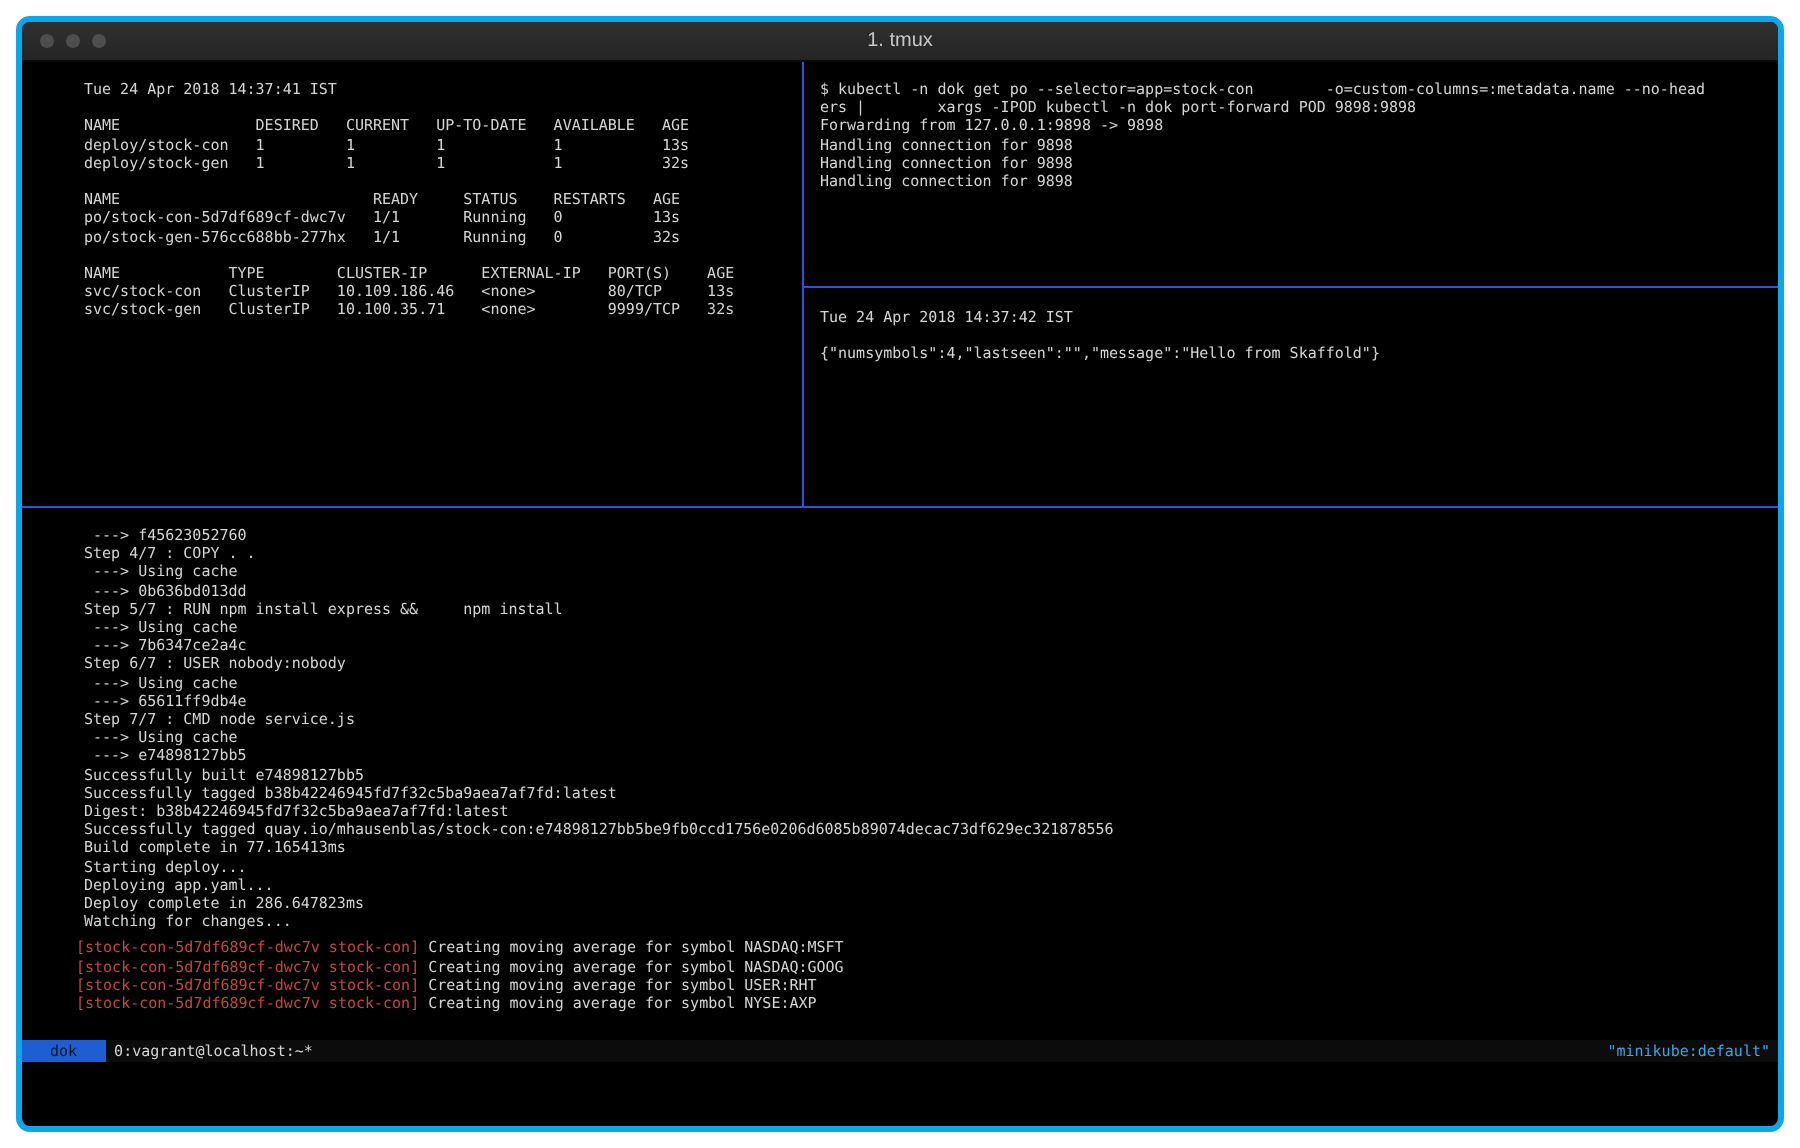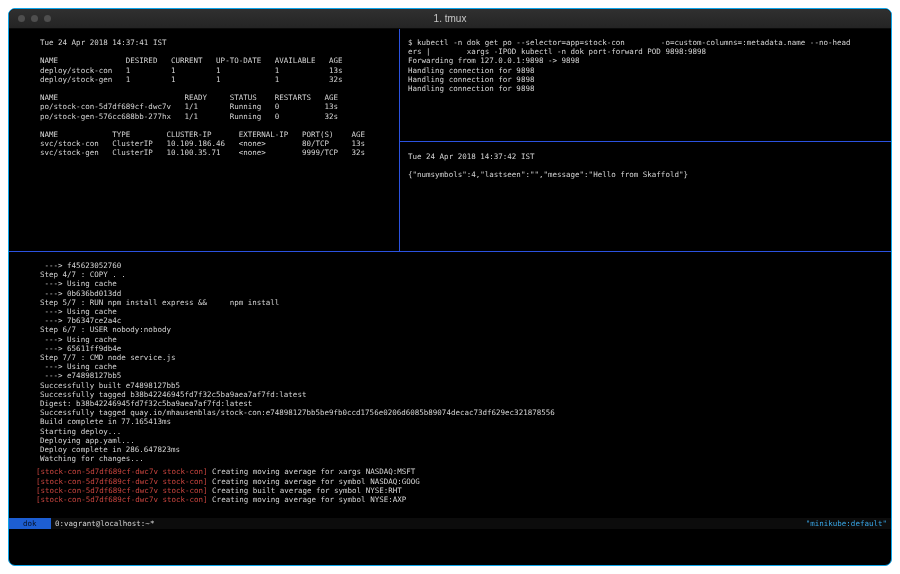--- a/index.html
+++ b/index.html
@@ -1,19 +1,19 @@
 <!DOCTYPE html>
 <html><head>
 <meta charset="utf-8">
 <style>
   * { margin:0; padding:0; box-sizing:border-box; }
   html,body { width:900px; height:574px; background:#ffffff; overflow:hidden;
               font-family:"DejaVu Sans Mono", monospace; }
   .window { position:absolute; left:8px; top:8px; width:884px; height:558px;
-            background:#000; border:1px solid #0ea5e9; border-radius:7px; overflow:hidden; }
+            background:#000; border:3px solid #0ea5e9; border-radius:7px; overflow:hidden; }
   .titlebar { position:relative; height:20px; background:linear-gradient(#303030,#242424);
               border-bottom:1px solid #0a0a0a; display:flex; align-items:center; }
   .lights { position:absolute; left:9px; top:0; height:100%; display:flex; align-items:center; gap:6px; }
   .dot { width:7px; height:7px; border-radius:50%; background:#4e4e4e; display:inline-block; }
   .title { flex:1; text-align:center; font-family:"Liberation Sans", sans-serif;
            font-size:10px; color:#c6c6c6; }
   .content { position:absolute; left:0; top:20px; right:0; bottom:0;
              font-size:7.5px; line-height:9.2px; color:#d5d5d5; }
   pre { font-family:inherit; font-size:inherit; line-height:inherit; white-space:pre; margin:4px; }
   .line { white-space:pre; }
@@ -100,23 +100,23 @@
  ---&gt; e74898127bb5
 Successfully built e74898127bb5
 Successfully tagged b38b42246945fd7f32c5ba9aea7af7fd:latest
 Digest: b38b42246945fd7f32c5ba9aea7af7fd:latest
 Successfully tagged quay.io/mhausenblas/stock-con:e74898127bb5be9fb0ccd1756e0206d6085b89074decac73df629ec321878556
 Build complete in 77.165413ms
 Starting deploy...
 Deploying app.yaml...
 Deploy complete in 286.647823ms
 Watching for changes...</pre>
-      <div class="line"><span class="redtext">[stock-con-5d7df689cf-dwc7v stock-con]</span><span> Creating moving average for xargs NASDAQ:MSFT</span></div>
+      <div class="line"><span class="redtext">[stock-con-5d7df689cf-dwc7v stock-con]</span><span> Creating moving average for symbol NASDAQ:MSFT</span></div>
       <div class="line"><span class="redtext">[stock-con-5d7df689cf-dwc7v stock-con]</span><span> Creating moving average for symbol NASDAQ:GOOG</span></div>
-      <div class="line"><span class="redtext">[stock-con-5d7df689cf-dwc7v stock-con]</span><span> Creating built average for symbol NYSE:RHT</span></div>
+      <div class="line"><span class="redtext">[stock-con-5d7df689cf-dwc7v stock-con]</span><span> Creating moving average for symbol USER:RHT</span></div>
       <div class="line"><span class="redtext">[stock-con-5d7df689cf-dwc7v stock-con]</span><span> Creating moving average for symbol NYSE:AXP</span></div>
     </div>
 
     <div class="statusbar">
       <span class="session">dok</span><span class="winlist"> 0:vagrant@localhost:~*</span>
       <span class="spacer"></span>
       <span class="statusright">"minikube:default"</span>
     </div>
 
   </div>

